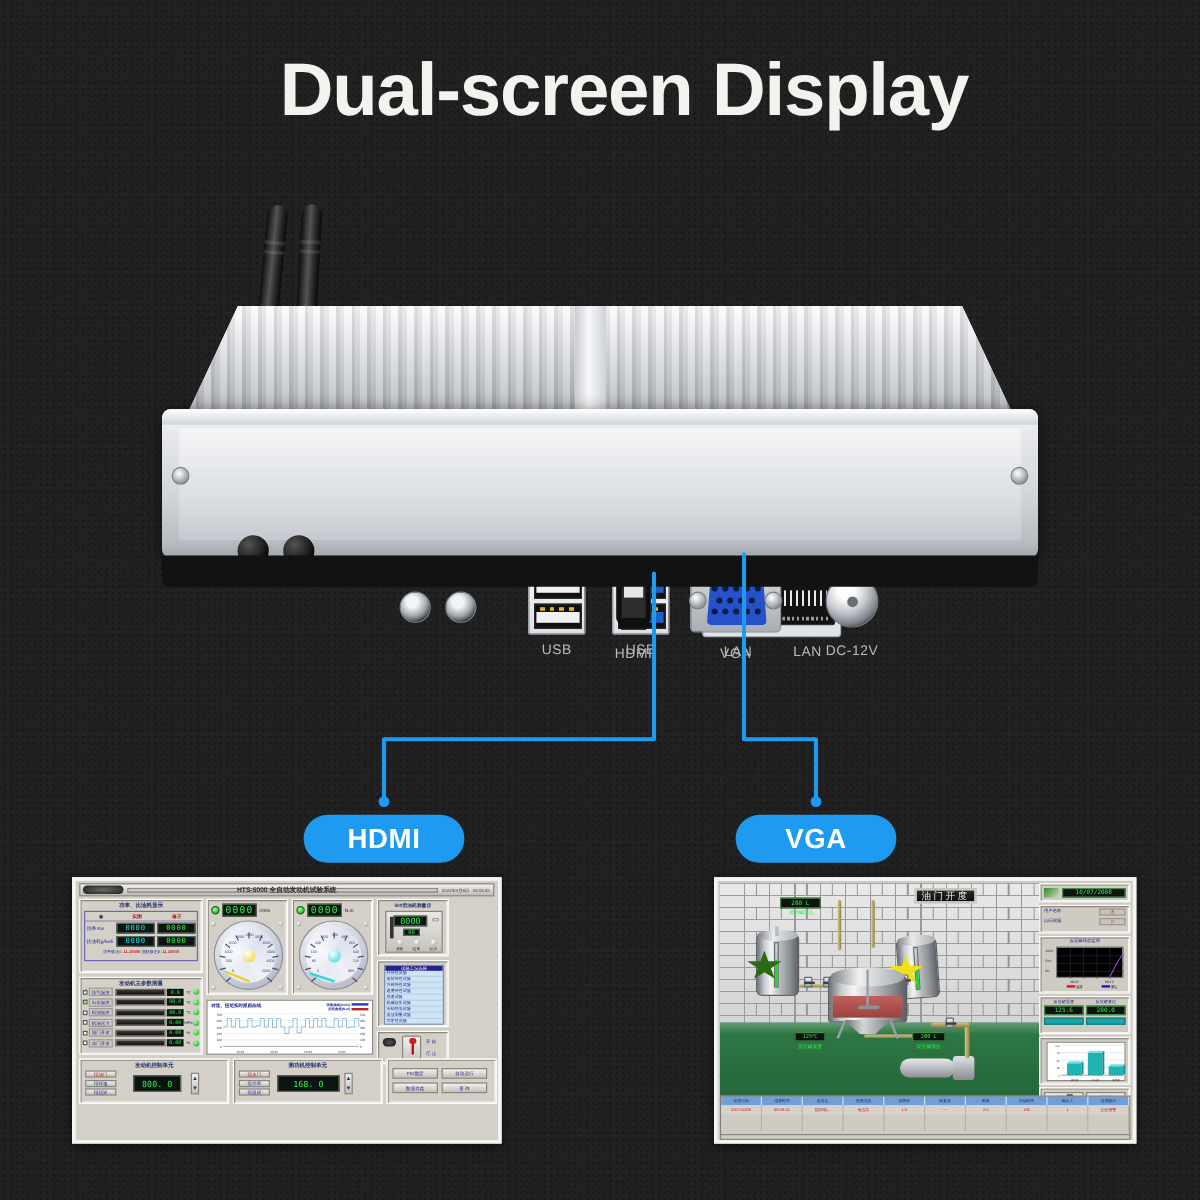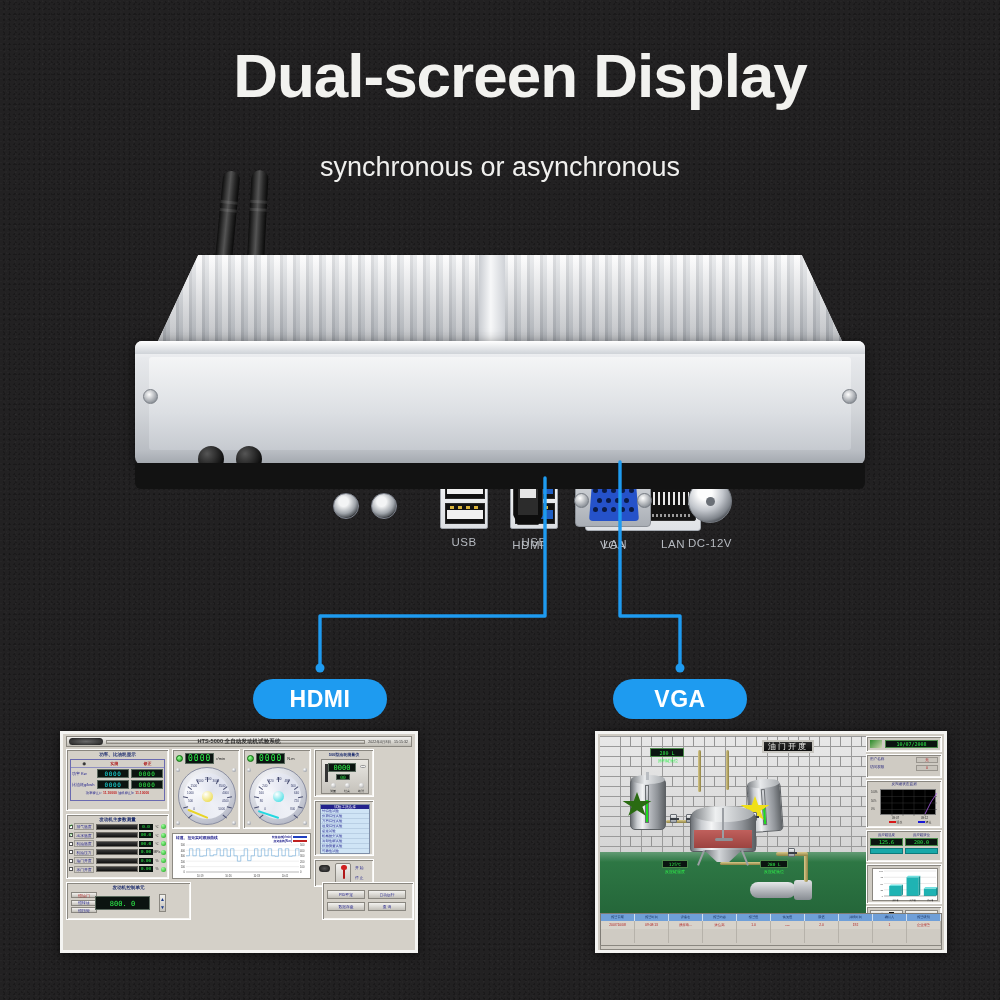--- a/index.html
+++ b/index.html
@@ -284,21 +284,20 @@
   .scrollbar{ position:absolute; left:2px; right:2px; bottom:0; height:5px; background:#cfcbc3; border:1px solid #8a8780; }
 </style>
 </head>
 <body>
 
 <div id="noise"></div>
 
 <div id="stage">
 
   <div class="title">Dual-screen Display</div>
-  <div class="subtitle">synchronous or asynchronous</div>
 
   <div id="pc">
 
     <div class="ant a1">
       <div class="band b1"></div>
         <div class="band b2"></div>
         <div class="cuff"></div>
     </div>
     <div class="ant a2">
       <div class="band b1"></div>
@@ -666,27 +665,40 @@
 
       <div class="btn" style="position:absolute;left:262px;top:158px;width:40px;height:9px">退出系统...</div>
 
       <div class="panel" style="left:3px;top:148px;width:125px;height:38px">
         <div class="ph">发动机控制单元</div>
         <div id="eng-modes" style="position:absolute;left:4px;top:9px;width:26px">
             <div class="btn red" style="height: 6px; margin-bottom: 1.5px;">恒油门</div>
             <div class="btn" style="height: 6px; margin-bottom: 1.5px;">恒转速</div>
             <div class="btn" style="height: 6px; margin-bottom: 1.5px;">恒扭矩</div>
           </div>
-        <div class="devlcd" style="left:28px;top:13px;width:55px;height:14px;font-size:7px;line-height:14px">800. 0</div>
+        <div class="devlcd" style="left:44px;top:13px;width:40px;height:14px;font-size:7px;line-height:14px">800. 0</div>
         <div class="spin" style="position:absolute;left:92px;top:11px;height:18px">
             <span>▲</span>
             <span>▼</span>
           </div>
       </div>
 
+      <div class="panel" style="left:131px;top:148px;width:125px;height:38px">
+        <div class="ph">测功机控制单元</div>
+        <div id="dyn-modes" style="position:absolute;left:4px;top:9px;width:26px">
+            <div class="btn red" style="height: 6px; margin-bottom: 1.5px;">恒水门</div>
+            <div class="btn" style="height: 6px; margin-bottom: 1.5px;">恒功率</div>
+            <div class="btn" style="height: 6px; margin-bottom: 1.5px;">恒扭矩</div>
+          </div>
+        <div class="devlcd" style="left:36px;top:13px;width:52px;height:14px;font-size:7px;line-height:14px">168. 0</div>
+        <div class="spin" style="position:absolute;left:92px;top:11px;height:18px">
+            <span>▲</span>
+            <span>▼</span>
+          </div>
+      </div>
 
       <div class="panel" style="left:259px;top:148px;width:92px;height:38px">
         <div id="action-buttons" style="position: absolute; left: 4px; top: 7px; width: 84px; display: flex; flex-wrap: wrap; gap: 3px;">
             <div class="btn" style="width: 38px; height: 9px;">PID整定</div>
             <div class="btn" style="width: 38px; height: 9px;">自动运行</div>
             <div class="btn" style="width: 38px; height: 9px;">数据存盘</div>
             <div class="btn" style="width: 38px; height: 9px;">查  询</div>
           </div>
       </div>
 

